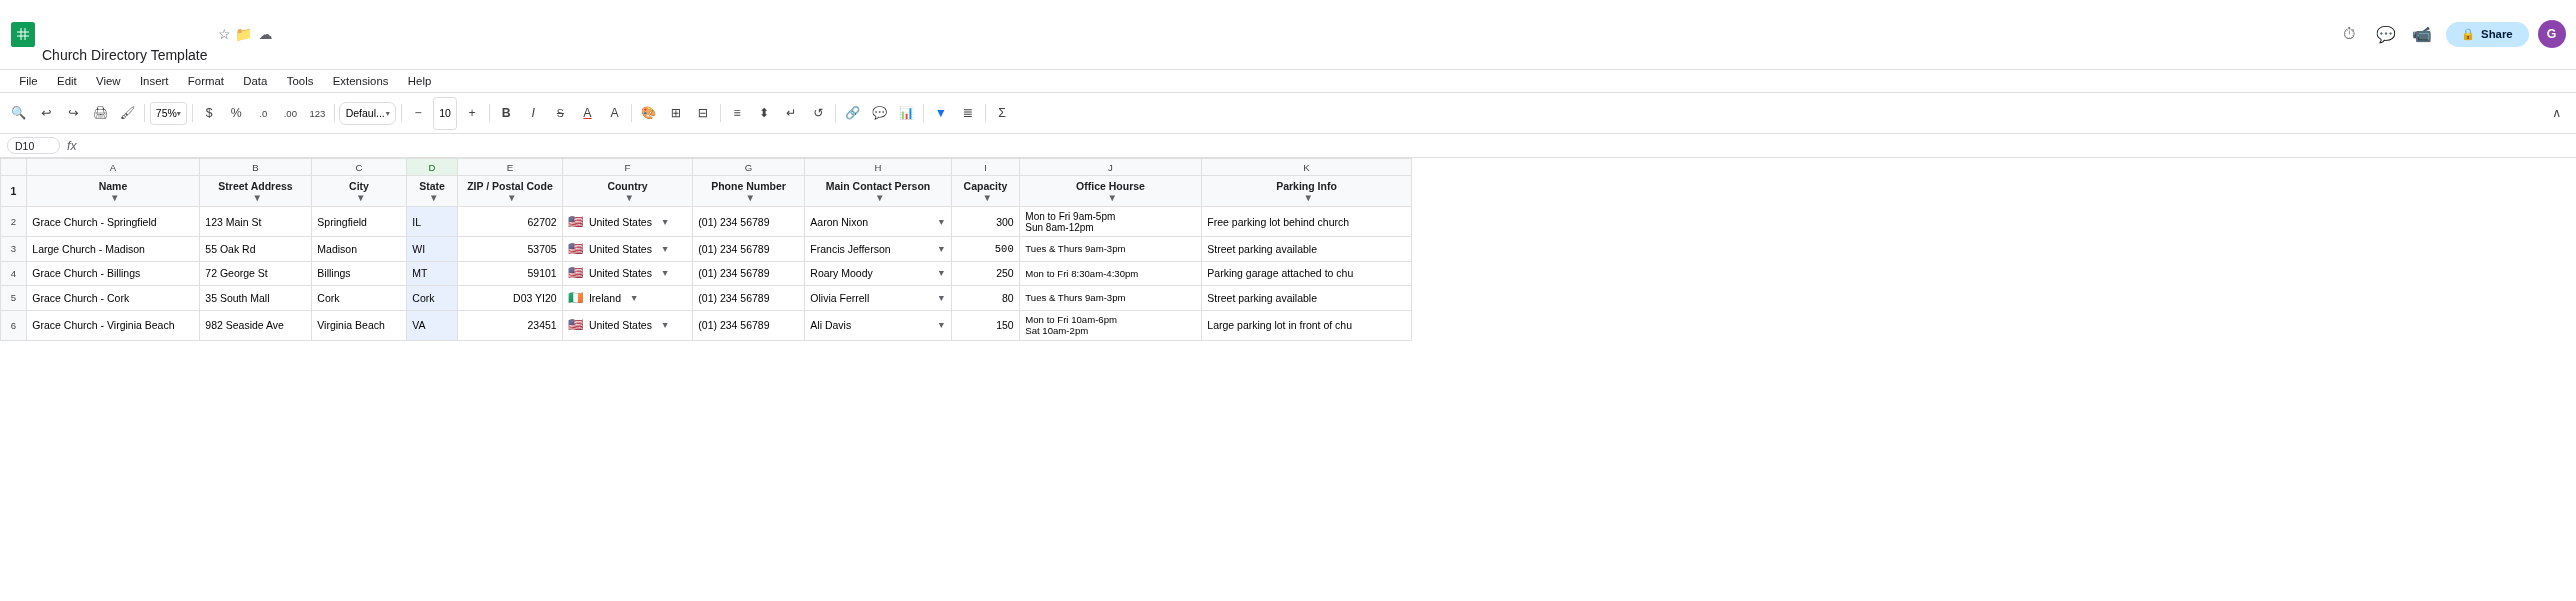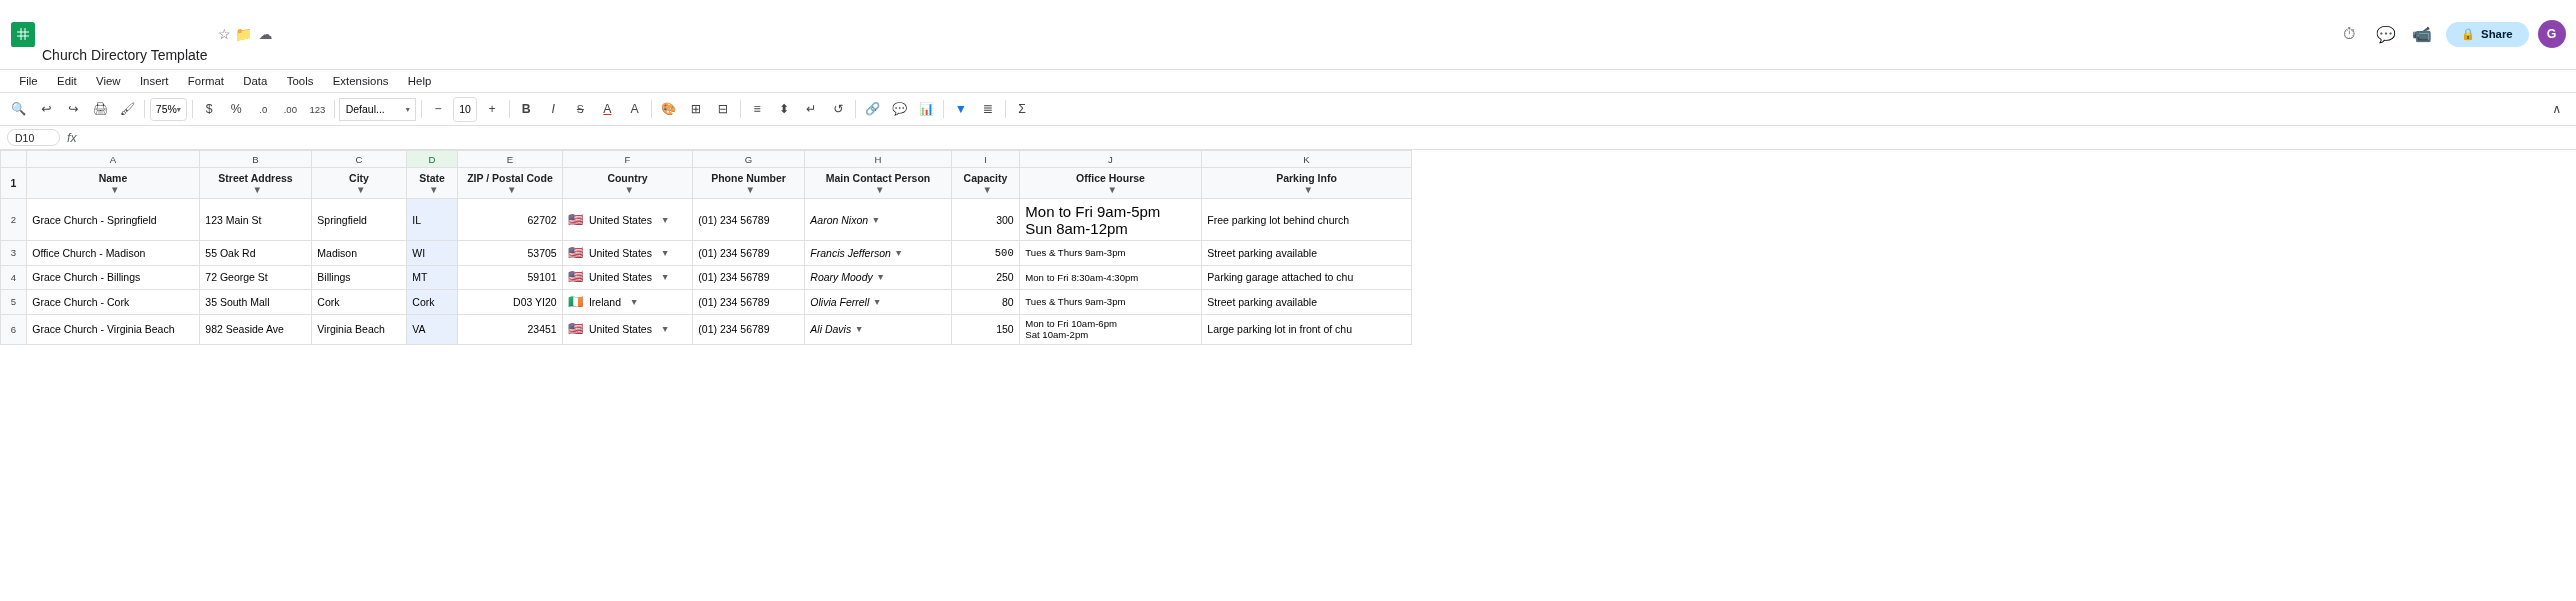--- a/index.html
+++ b/index.html
@@ -111,32 +111,32 @@
       font-size: 10.5px;
       cursor: pointer;
       height: 23px;
       flex-shrink: 0;
     }
     .tb-font-size {
       border: 0.9px solid #dadce0;
       border-radius: 3.5px;
       padding: 1.8px 5.3px;
       font-size: 10.5px;
-      height: 25px;
+      height: 33px;
       display: flex; align-items: center;
       flex-shrink: 0;
     }
     .tb-font-family {
       border: 0.9px solid #dadce0;
-      border-radius: 0;
+      border-radius: 7px;
       padding: 1.8px 5.3px;
       font-size: 10.5px;
       height: 23px;
       display: flex; align-items: center;
-      gap: 21px;
+      gap: 1px;
       flex-shrink: 0;
     }
     .tb-bold { font-weight: 700; }
     .tb-italic { font-style: italic; }
     .tb-strikethrough { text-decoration: line-through; }
 
     
     .formula-bar {
       display: flex;
       align-items: center;
@@ -233,21 +233,21 @@
       align-items: center;
       gap: 5.3px;
     }
     .flag { font-size: 12.3px; }
     .dropdown-arrow { color: #5f6368; font-size: 8.8px; margin-left: 3.5px; }
 
     
     .contact-cell {
       display: flex;
       align-items: center;
-      font-style: italic;
+      justify-content: space-between;
     }
 
     
     .col-d-header {
       background: #e6f4ea !important;
       color: #137333 !important;
     }
 
     
     .col-d-cell {
@@ -480,27 +480,27 @@
             </div>
           </td>
           <td>(01) 234 56789</td>
           <td>
             <div class="contact-cell">
               <span>Aaron Nixon</span>
               <span class="dropdown-arrow">▼</span>
             </div>
           </td>
           <td style="text-align: right;">300</td>
-          <td style="white-space: pre; font-size: 15px;">Mon to Fri 9am-5pm
+          <td style="white-space: pre; font-size: 10px;">Mon to Fri 9am-5pm
 Sun 8am-12pm</td>
           <td>Free parking lot behind church</td>
         </tr>
         <tr>
           <td class="row-header">3</td>
-          <td>Office Church - Madison</td>
+          <td>Large Church - Madison</td>
           <td>55 Oak Rd</td>
           <td>Madison</td>
           <td class="col-d-cell">WI</td>
           <td style="text-align: right;">53705</td>
           <td>
             <div class="country-cell">
               <span class="flag">🇺🇸</span>
               <span>United States</span>
               <span class="dropdown-arrow">▼</span>
             </div>

